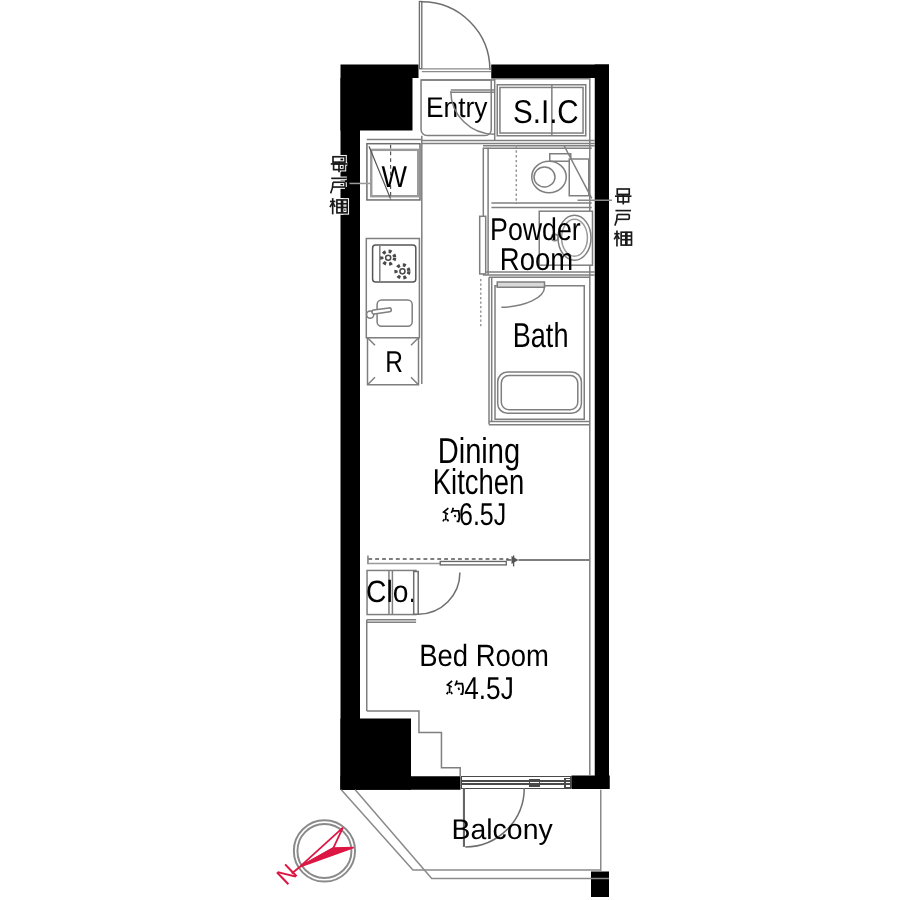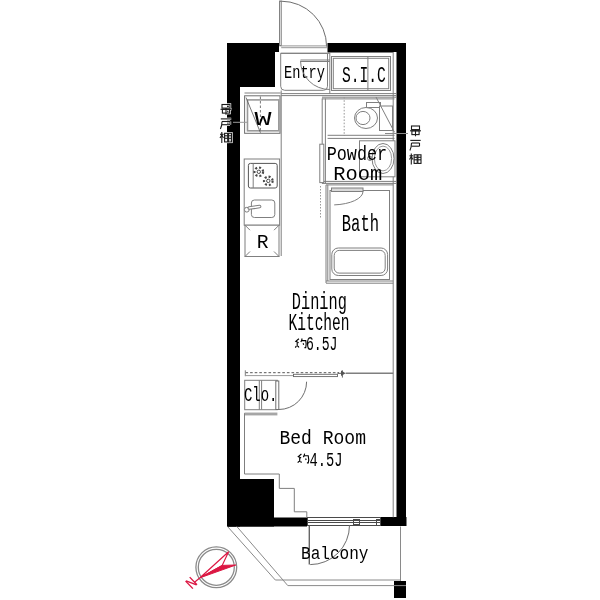--- a/index.html
+++ b/index.html
@@ -1,16 +1,16 @@
 <!DOCTYPE html>
 <html><head>
 <meta charset="utf-8">
 <style>
 html,body{margin:0;padding:0;background:#fff;}
-#plan{position:relative;width:480px;height:600px;background:#fff;font-family:Liberation Mono, monospace;}
+#plan{position:relative;width:480px;height:600px;background:#fff;font-family:Liberation Sans, sans-serif;}
 svg{position:absolute;left:0;top:0;}
 text{fill:#000;-webkit-font-smoothing:antialiased;}
 </style>
 </head>
 <body>
 
 <div id="plan">
 <svg width="600" height="600" viewBox="0 0 600 600">
 <defs>
 <g id="k-tsuri" fill="none">

